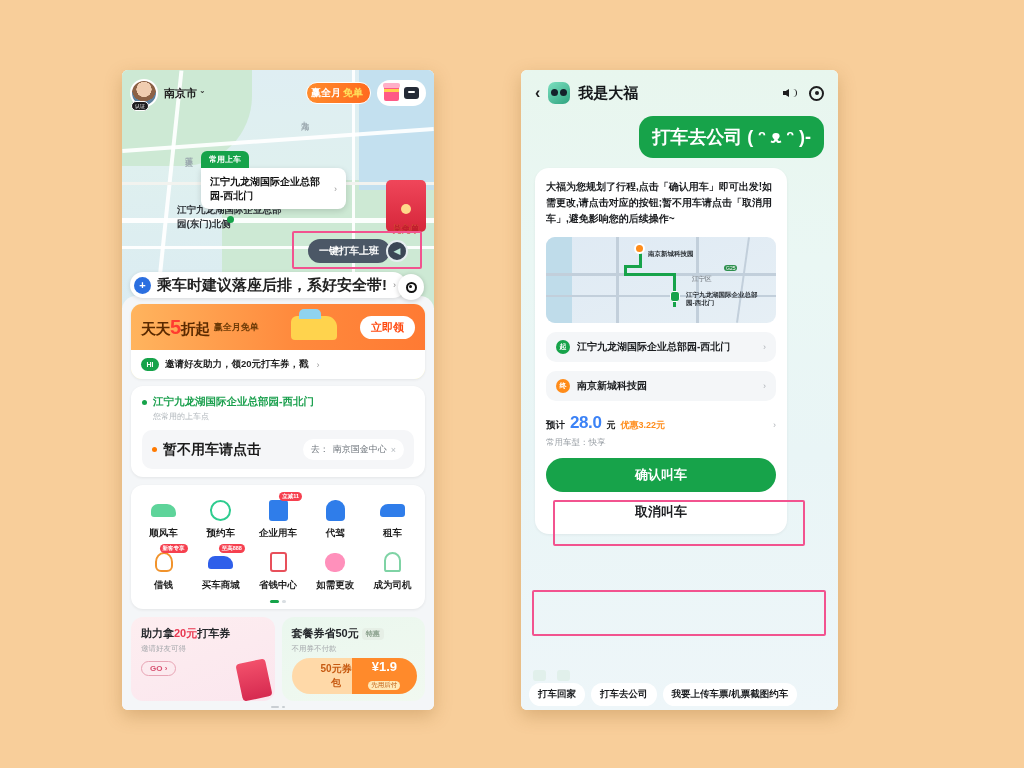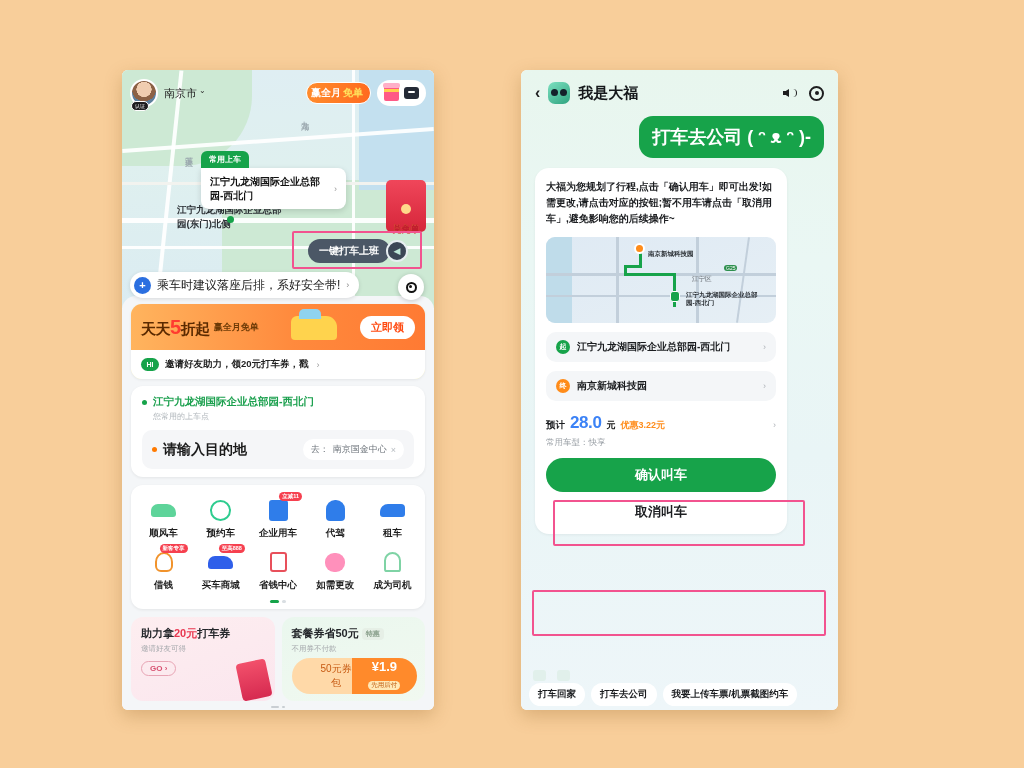--- a/index.html
+++ b/index.html
@@ -41,21 +41,21 @@
   .avatar {
     width:28px;height:28px;border-radius:50%;
     background:radial-gradient(circle at 50% 35%, #f0cdb0 0 38%, #8c6246 39% 60%, #5d7f9c 61% 100%);
     border:2px solid #fff;
   }
   .avatar-tag{
     position:absolute;left:1px;bottom:-4px;background:#1d1d1f;color:#fff;
     font-size:5px;border-radius:6px;padding:1px 3px;white-space:nowrap;
     border:1px solid #fff;
   }
-  .city { font-size:11px; color:#222; font-weight:normal; display:flex; align-items:flex-start; gap:2px;}
+  .city { font-size:11px; color:#222; font-weight:bold; display:flex; align-items:flex-start; gap:2px;}
   .chev-d { font-size:8px; color:#333; }
   .pill-promo{
     margin-left:auto; height:22px; border-radius:11px;
     background:linear-gradient(90deg,#ff8b2c,#ff6a1f);
     display:flex;align-items:center;gap:2px;padding:0 7px 0 4px;
     color:#fff;font-size:10px;font-weight:bold;white-space:nowrap;
     border:1.5px solid #fff;
   }
   .pill-promo .yel { color:#ffe45e;text-align:right; }
   .round-grp{
@@ -120,21 +120,21 @@
     color:#bfe8d8;font-size:9px;margin-left:-6px;
   }
 
   .safety-bar{
     position:absolute;left:8px;bottom:10px;display:flex;align-items:center;gap:6px;
     background:#fff;border-radius:15px;padding:4px 10px 4px 4px;height:26px;z-index:6;
     box-shadow:0 1px 4px rgba(0,0,0,.12);
   }
   .safety-ico{width:17px;height:17px;border-radius:50%;background:#2b6fe0;color:#fff;
     font-size:11px;display:flex;align-items:center;justify-content:center;font-weight:bold;}
-  .safety-bar .t{font-size:12px;color:#222;font-weight:normal;}
+  .safety-bar .t{font-size:15px;color:#222;font-weight:bold;}
   .safety-bar .a{font-size:9px;color:#888;}
   .locate-btn{
     position:absolute;right:10px;bottom:8px;width:26px;height:26px;border-radius:50%;
     background:#fff;display:flex;align-items:center;justify-content:center;z-index:6;
     box-shadow:0 1px 5px rgba(0,0,0,.2);
   }
   .locate-btn i{width:11px;height:11px;border-radius:50%;border:2.5px solid #111;display:block;position:relative;}
   .locate-btn i:after{content:"";position:absolute;left:1.5px;top:1.5px;width:3px;height:3px;border-radius:50%;background:#111;}
 
   
@@ -235,21 +235,21 @@
   }
   .bc-redpkt{
     position:absolute;right:6px;bottom:2px;width:30px;height:38px;border-radius:4px;
     background:linear-gradient(180deg,#f2506b,#d62a50);transform:rotate(-12deg);
   }
   .bc-coupon{
     position:absolute;left:10px;bottom:7px;right:8px;height:36px;border-radius:18px;
     background:linear-gradient(90deg,#ffd9a8 0 48%,#ff8a2b 48% 100%);
     display:flex;align-items:center;
   }
-  .bc-coupon .l{flex:0 0 48%;text-align:center;font-size:10px;font-weight:normal;color:#c75a12;padding-left:29px;}
+  .bc-coupon .l{flex:0 0 48%;text-align:center;font-size:10px;font-weight:bold;color:#c75a12;padding-left:29px;}
   .bc-coupon .r2{flex:1;text-align:center;color:#fff;}
   .bc-coupon .r2 b{font-size:13px;display:block;line-height:1.05;}
   .bc-coupon .r2 s{font-size:6.5px;text-decoration:none;background:#ffe9b8;color:#c05c10;border-radius:5px;padding:0 3px;display:inline-block;margin-top:1px;}
   .page-dots{display:flex;justify-content:center;gap:3px;margin-top:5px;}
   .page-dots i{width:8px;height:2.5px;border-radius:2px;background:#c9ced3;display:block;}
   .page-dots i.off{width:3px;}
 
   
   .chat-wrap{
     width:100%;height:100%;
@@ -436,21 +436,21 @@
     </div>
 
     <div class="addr-card">
       <div class="addr-from">
         <i class="dot-g"></i>
         <span class="t">江宁九龙湖国际企业总部园-西北门</span>
       </div>
       <div class="addr-sub">您常用的上车点</div>
       <div class="addr-to">
         <i class="dot-o"></i>
-        <span class="t">请输入目的地</span>
+        <span class="t">暂不用车请点击</span>
         <span class="dest-chip">
           <span>去：</span>
           <span>南京国金中心</span>
           <span class="x">×</span>
         </span>
       </div>
     </div>
 
     <div class="grid-card">
       <div class="grid-row">

